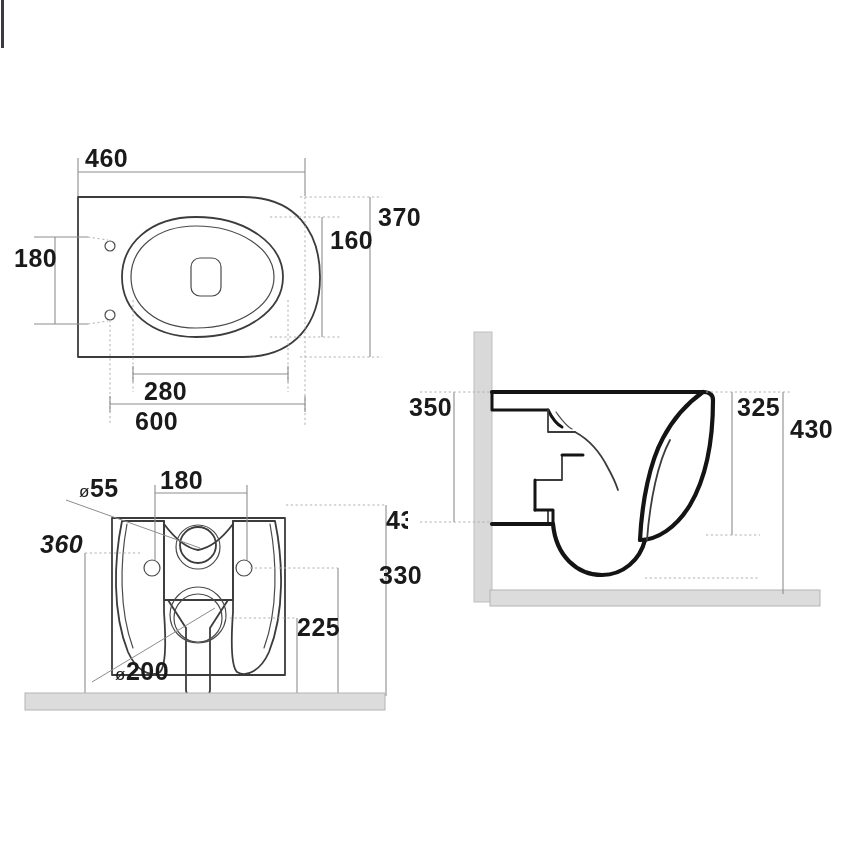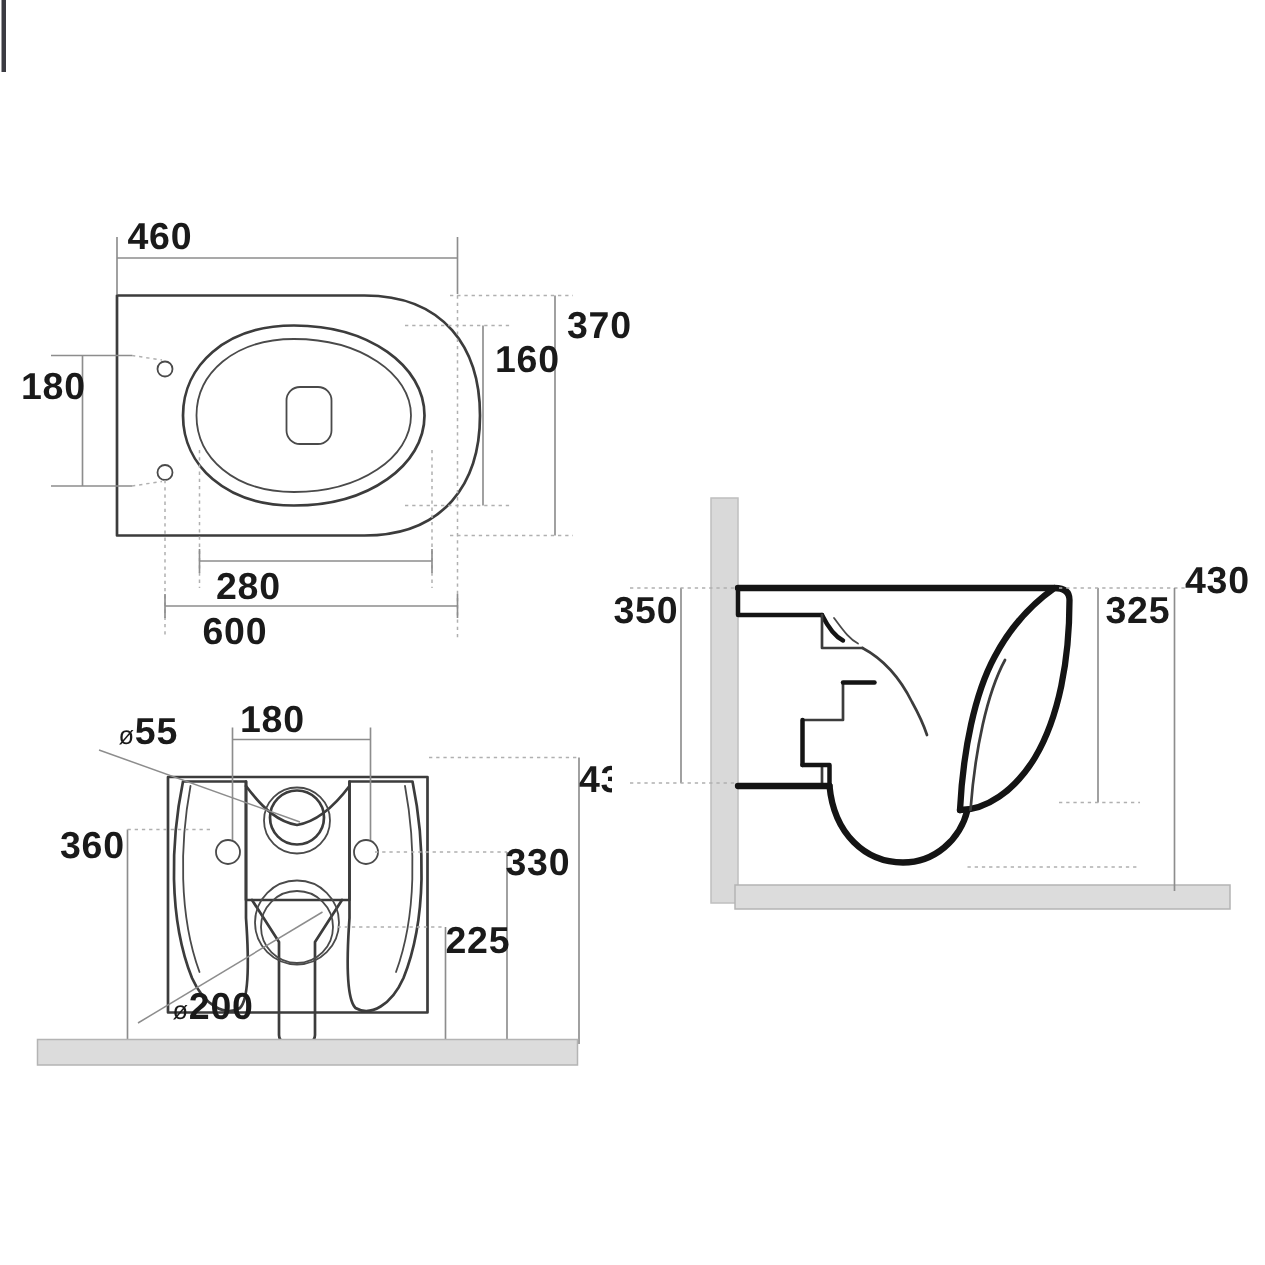--- a/index.html
+++ b/index.html
@@ -272,31 +272,31 @@
   <div class="dimtext t-lg" style="left:330px;top:228px;">160</div>
 
   <div class="dimtext t-lg" style="left:14px;top:246px;">180</div>
 
   <div class="dimtext t-lg" style="left:144px;top:379px;">280</div>
 
   <div class="dimtext t-lg" style="left:135px;top:409px;">600</div>
 
   <div class="dimtext t-lg" style="left:160px;top:468px;">180</div>
 
-  <div class="dimtext t-lg" style="left:40px;top:552px;">360</div>
-
-  <div class="dimtext t-lg" style="left:337px;top:563px;">330</div>
+  <div class="dimtext t-lg" style="left:40px;top:532px;font-style:italic;">360</div>
+
+  <div class="dimtext t-lg" style="left:337px;top:563px;padding-left:42px;">330</div>
 
   <div class="dimtext t-lg" style="left:297px;top:615px;">225</div>
 
   <div class="dimtext t-lg" style="left:386px;top:508px;overflow:hidden;width:22px;">43</div>
 
   <div class="dimtext t-lg dia" style="left:54px;top:476px;"><span class="sym">ø</span><span>55</span></div>
 
   <div class="dimtext t-lg dia" style="left:90px;top:659px;"><span class="sym">ø</span><span>200</span></div>
 
   <div class="dimtext t-lg" style="left:409px;top:395px;">350</div>
 
   <div class="dimtext t-lg" style="left:737px;top:395px;">325</div>
 
-  <div class="dimtext t-lg" style="left:790px;top:375px;">430</div>
+  <div class="dimtext t-lg" style="left:790px;top:417px;">430</div>
 
 </div>
 
 </body></html>

